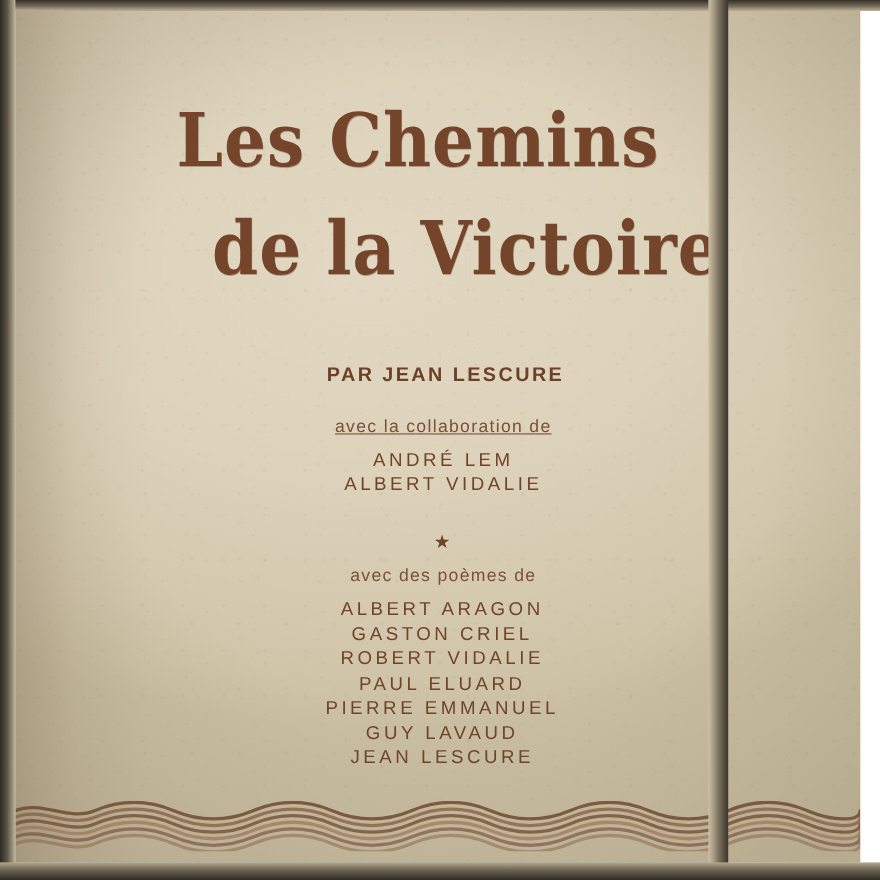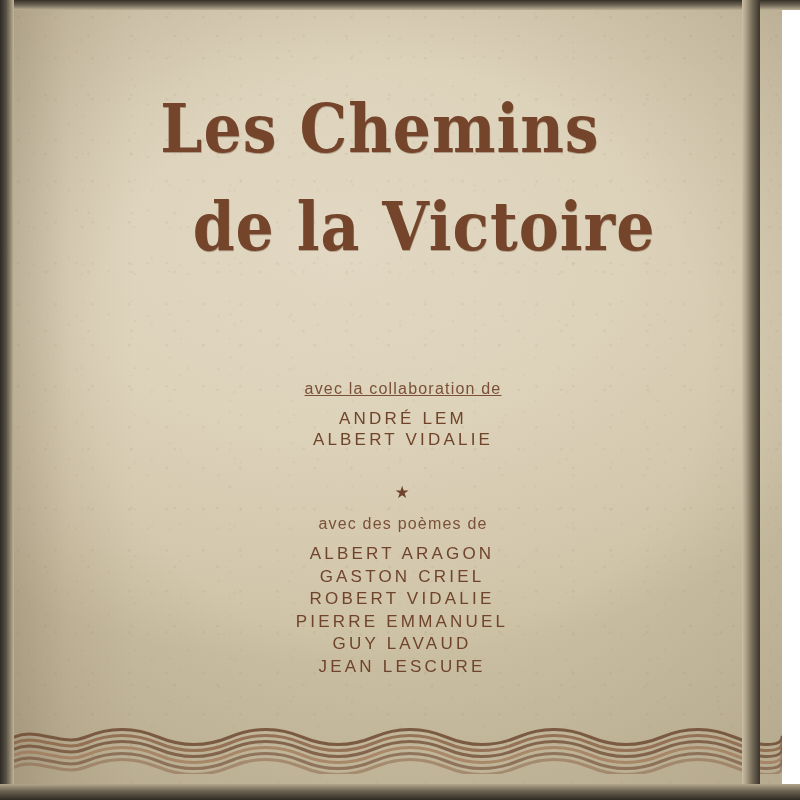--- a/index.html
+++ b/index.html
@@ -9,21 +9,21 @@
   }
   body {
     width: 800px;
     height: 800px;
     overflow: hidden;
     font-family: "Liberation Sans", sans-serif;
   }
 
   #page {
     position: relative;
-    width: 760px;
+    width: 662px;
     height: 800px;
     background: #7dd3fc;
   }
 
   
   .edge-left {
     position: absolute;
     left: 0; top: 0;
     width: 14px; height: 800px;
     background: linear-gradient(90deg, #2d2a24 0%, #5a5246 45%, #9b9076 80%, #c3b79f 100%);
@@ -208,36 +208,38 @@
   <div class="fold"></div>
   <div class="vignette"></div>
 
   <div class="content">
 
     <div class="title">
       <span class="title-line1">Les Chemins</span>
       <span class="title-line2">de la Victoire</span>
     </div>
 
+    <div class="byline">PAR  JEAN  LESCURE</div>
 
     <div class="collab-intro">avec la collaboration de</div>
 
     <div class="name-list collab-names">
       <div>ANDRÉ LEM</div>
       <div>ALBERT VIDALIE</div>
     </div>
 
     <div class="star">★</div>
 
     <div class="poems-intro">avec des poèmes de</div>
 
     <div class="name-list poets">
       <div>ALBERT ARAGON</div>
       <div>GASTON CRIEL</div>
       <div>ROBERT VIDALIE</div>
+      <div>PAUL ELUARD</div>
       <div>PIERRE EMMANUEL</div>
       <div>GUY LAVAUD</div>
       <div>JEAN LESCURE</div>
     </div>
   </div>
 
   <div class="wave-band">
     <svg width="768" height="46" viewBox="0 0 768 46" xmlns="http://www.w3.org/2000/svg">
       <g fill="none" stroke-linecap="round">
         <path d="M0 9 C 24 -1, 48 19, 72 9 S 120 -1, 144 9 S 192 19, 216 9 S 264 -1, 288 9 S 336 19, 360 9 S 408 -1, 432 9 S 480 19, 504 9 S 552 -1, 576 9 S 624 19, 648 9 S 696 -1, 720 9 S 768 19, 768 9" stroke="#6e4a32" stroke-width="3" opacity="0.85"></path>

